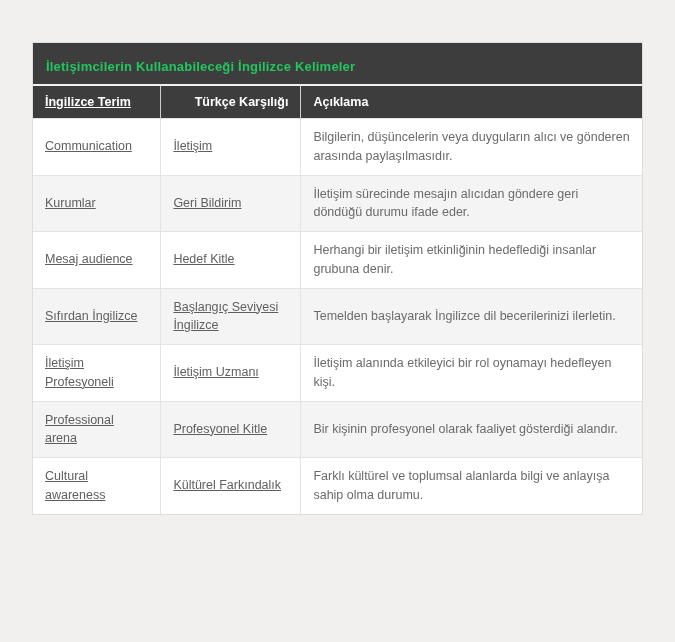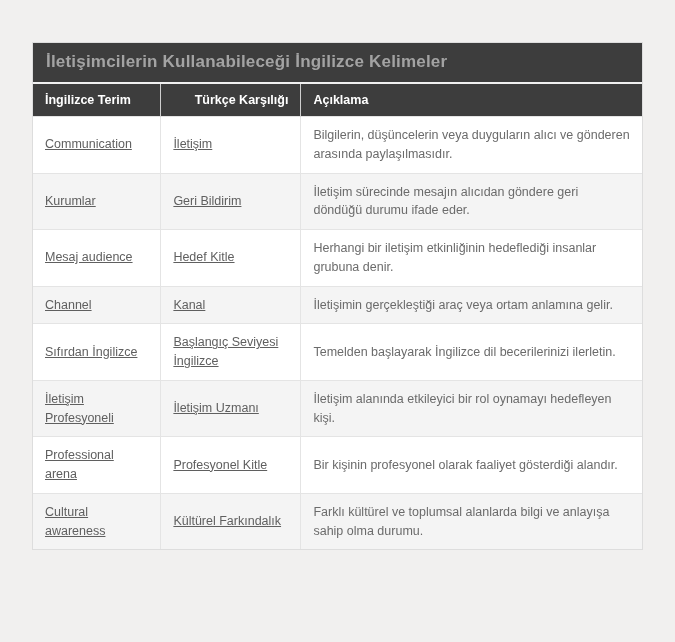--- a/index.html
+++ b/index.html
@@ -19,44 +19,44 @@
     font-family:"Liberation Sans","DejaVu Sans",sans-serif;
   }
   .card{
     width:611px;
     margin:42px auto 0 auto;
     background:#ffffff;
     border:1px solid #dddddd;
   }
   .title-bar{
     background:var(--dark);
-    color:#a3a3a3;
-    font-size:17px;
+    color:#22c55e;
+    font-size:13px;
     font-weight:bold;
-    padding:9px 13px 10px 13px;
+    padding:16px 13px 10px 13px;
     border-bottom:2px solid #f1f1f1;
     letter-spacing:0.2px;
   }
   table{
     width:100%;
     border-collapse:collapse;
     table-layout:fixed;
   }
   thead th{
     background:var(--dark);
     color:#ffffff;
     font-size:12.5px;
     font-weight:bold;
     text-align:left;
     padding:9px 12px;
   }
   thead th + th{
     border-left:1px solid #cfcfcf;
   }
-  th.col-term{width:21%;}
+  th.col-term{width:21%;text-decoration:underline;}
   th.col-turkish{width:23%;text-align:right;}
   tbody td{
     font-size:12.5px;
     line-height:1.5;
     padding:9px 12px;
     vertical-align:middle;
     border-top:1px solid var(--cell-border);
   }
   tbody td + td{
     border-left:1px solid var(--cell-border);
@@ -97,25 +97,20 @@
           <td class="cell-term">Kurumlar</td>
           <td class="cell-turkish">Geri Bildirim</td>
           <td class="cell-description">İletişim sürecinde mesajın alıcıdan göndere geri döndüğü durumu ifade eder.</td>
         </tr>
         <tr>
           <td class="cell-term">Mesaj audience</td>
           <td class="cell-turkish">Hedef Kitle</td>
           <td class="cell-description">Herhangi bir iletişim etkinliğinin hedeflediği insanlar grubuna denir.</td>
         </tr>
         <tr>
-          <td class="cell-term">Channel</td>
-          <td class="cell-turkish">Kanal</td>
-          <td class="cell-description">İletişimin gerçekleştiği araç veya ortam anlamına gelir.</td>
-        </tr>
-        <tr>
           <td class="cell-term">Sıfırdan İngilizce</td>
           <td class="cell-turkish">Başlangıç Seviyesi İngilizce</td>
           <td class="cell-description">Temelden başlayarak İngilizce dil becerilerinizi ilerletin.</td>
         </tr>
         <tr>
           <td class="cell-term">İletişim Profesyoneli</td>
           <td class="cell-turkish">İletişim Uzmanı</td>
           <td class="cell-description">İletişim alanında etkileyici bir rol oynamayı hedefleyen kişi.</td>
         </tr>
         <tr>

